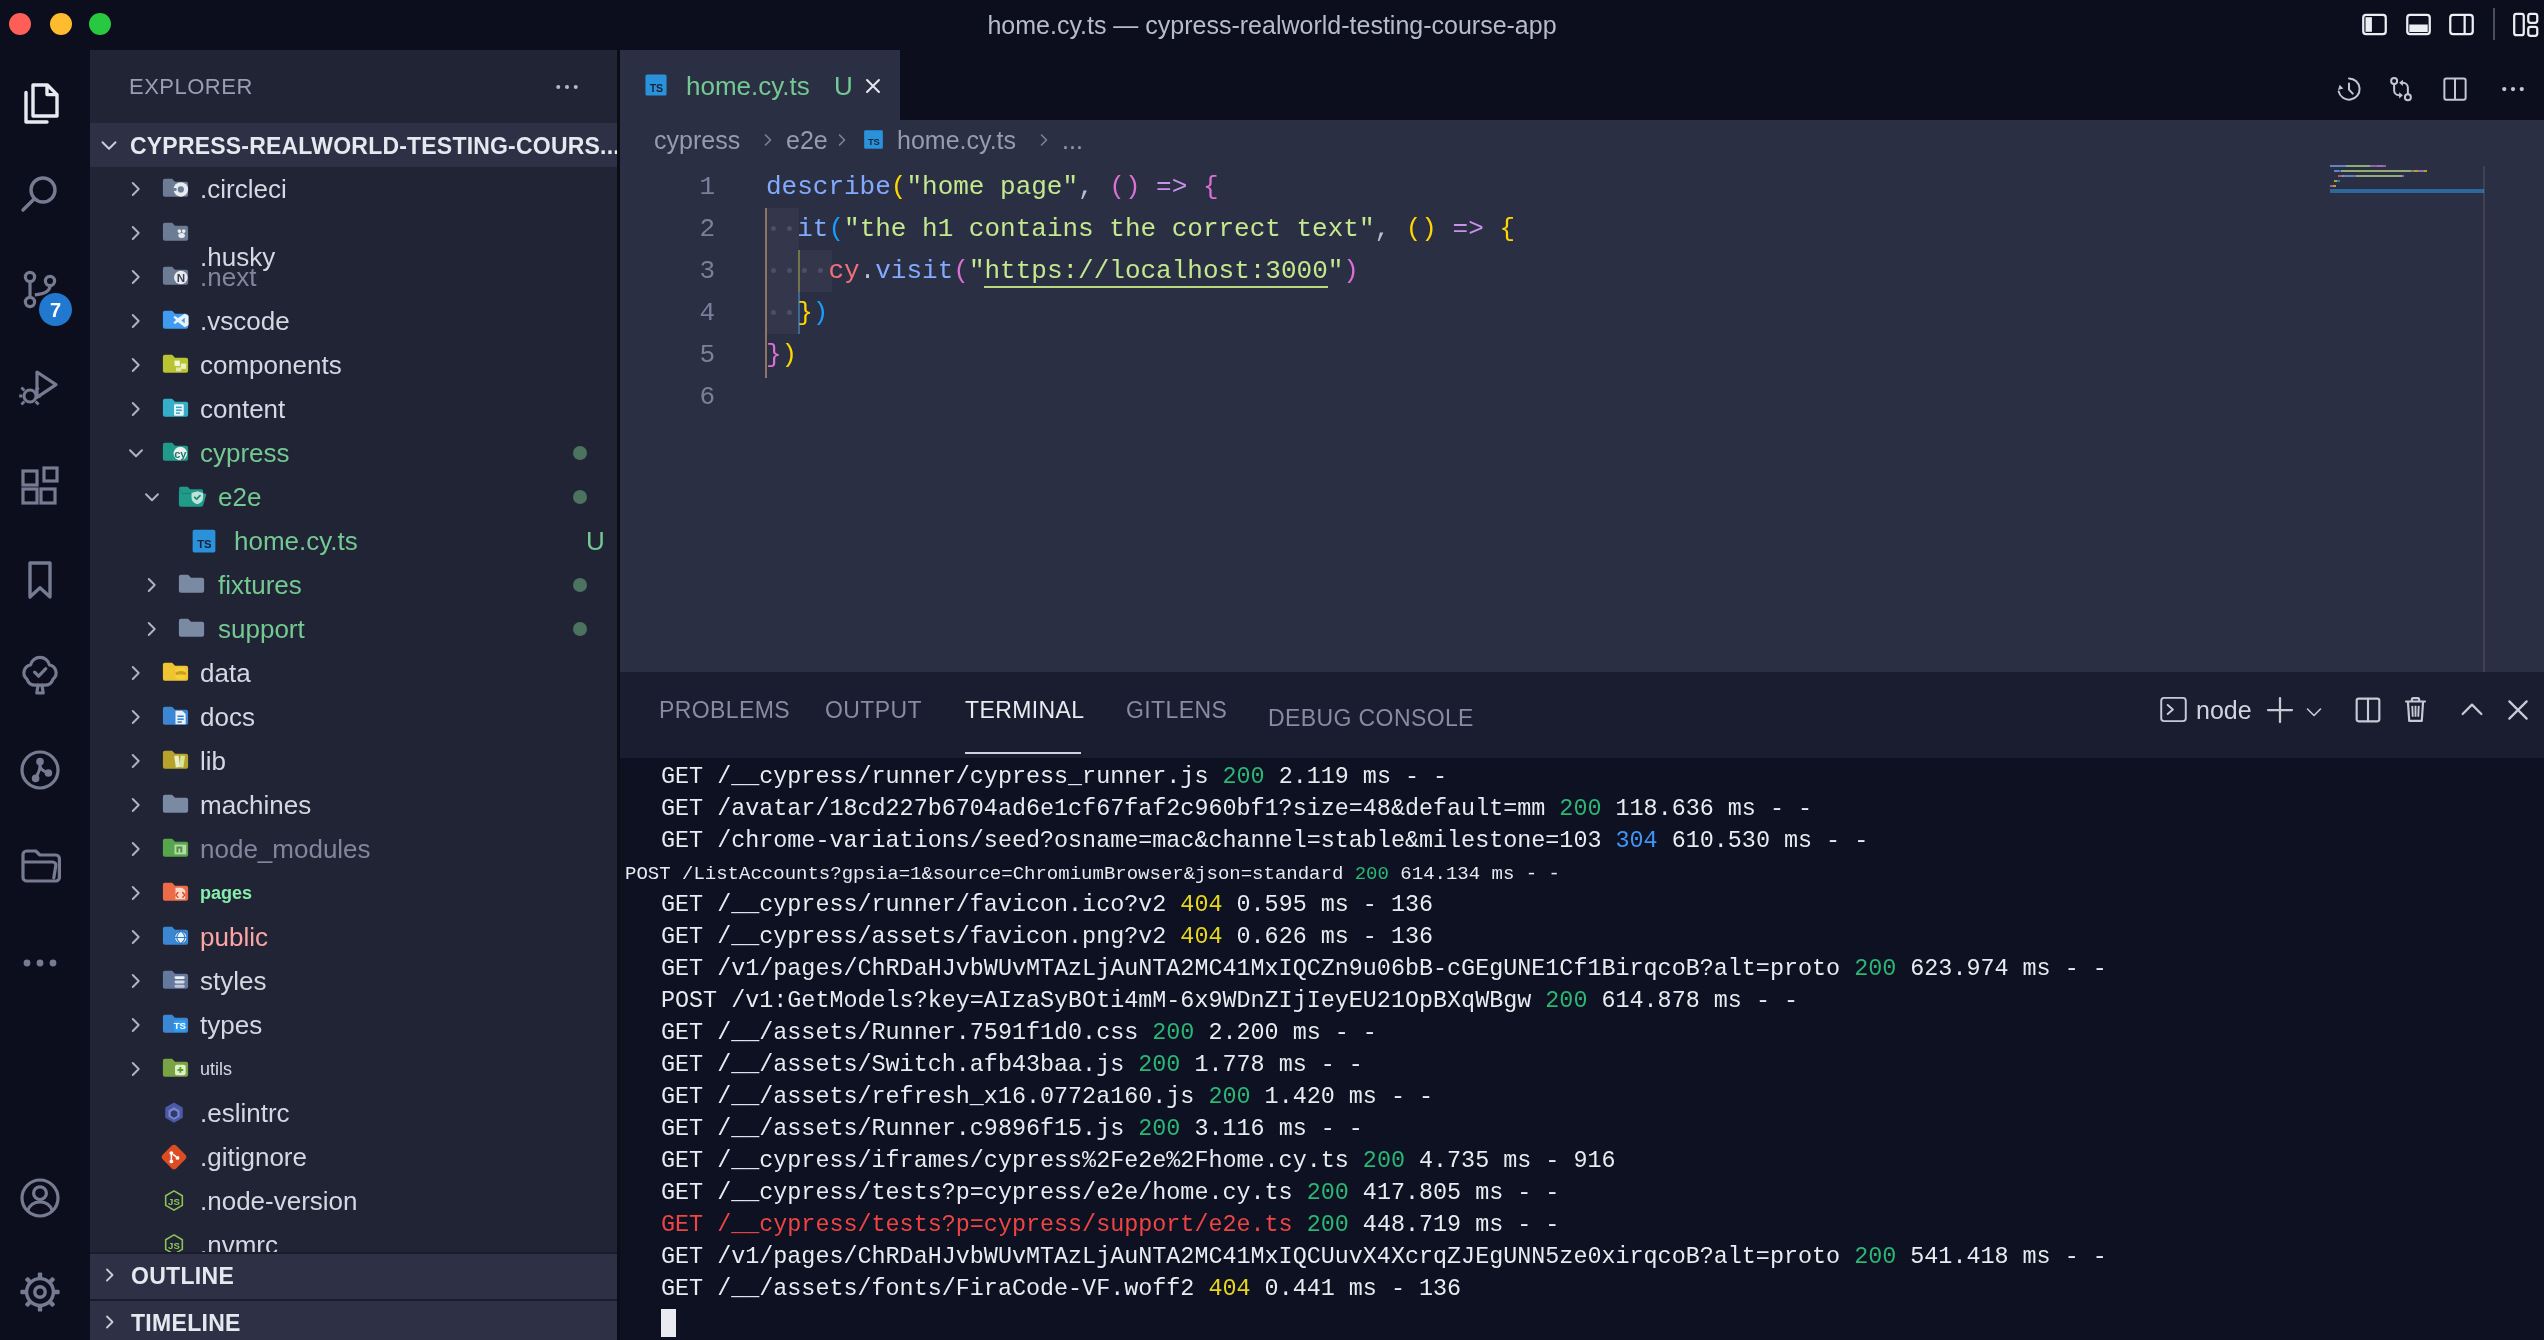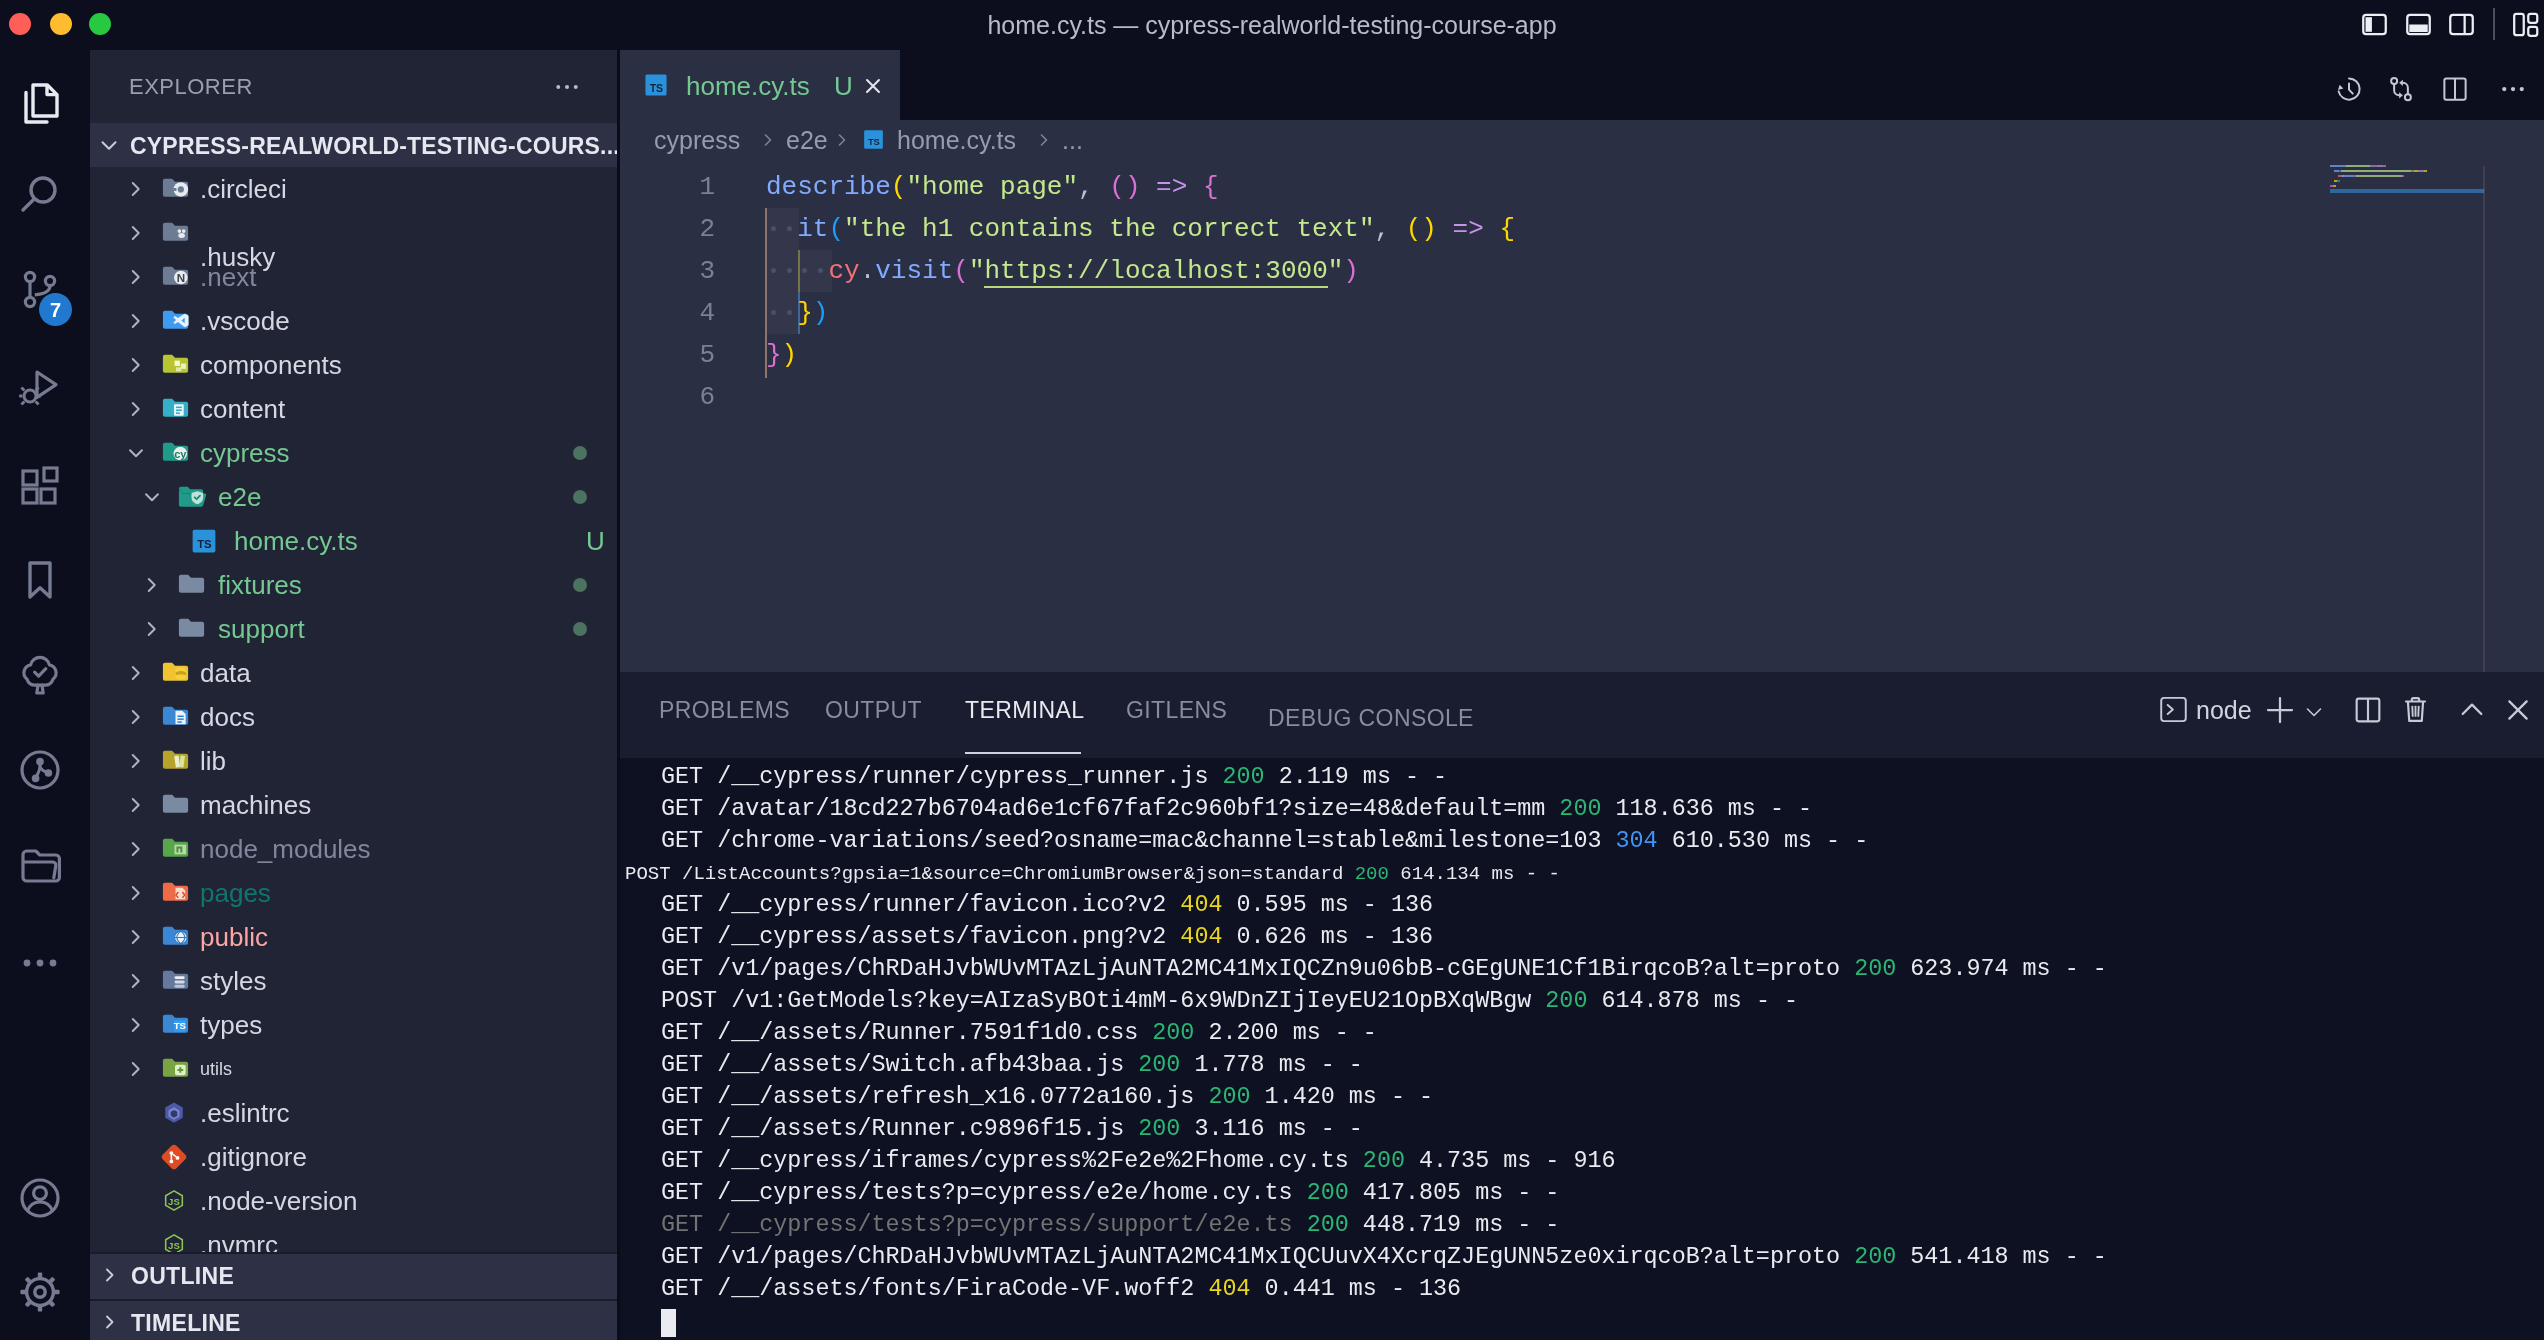--- a/index.html
+++ b/index.html
@@ -252,21 +252,21 @@
   </svg>
 <div style="position:absolute;left:200px;top:849px;transform:translateY(-50%);font-family:'Liberation Sans',sans-serif;font-size:26px;color:#81869c;font-weight:400;white-space:pre;line-height:1;">node_modules</div>
 <svg style="position:absolute;left:123px;top:880px;" width="26" height="26" viewBox="0 0 24 24" fill="none">
     <path d="M9 6.5 l5.5 5.5 -5.5 5.5" stroke="#aeb3c2" stroke-width="1.8" stroke-linecap="round" stroke-linejoin="round"></path>
   </svg>
 <svg style="position:absolute;left:160px;top:877px;" width="31" height="31" viewBox="0 0 32 32" fill="none">
     <path d="M3 8 a2 2 0 0 1 2-2 h7.5 l3 3 H27 a2 2 0 0 1 2 2 v11.5 a2 2 0 0 1 -2 2 H5 a2 2 0 0 1 -2-2 z" fill="#ed6c47"></path>
     <path d="M16 11 h7 l3 3 v9 h-10 z" fill="#fbd9cb"></path>
     <path d="M18.5 16 l-2 2.5 2 2.5 M23.5 16 l2 2.5 -2 2.5" stroke="#d84a2a" stroke-width="1.5" fill="none" stroke-linecap="round" stroke-linejoin="round"></path>
   </svg>
-<div style="position:absolute;left:200px;top:893px;transform:translateY(-50%);font-family:'Liberation Sans',sans-serif;font-size:26px;color:#0f766e;font-weight:400;white-space:pre;line-height:1;">pages</div>
+<div style="position:absolute;left:200px;top:893px;transform:translateY(-50%);font-family:'Liberation Sans',sans-serif;font-size:18px;color:#86efac;font-weight:700;white-space:pre;line-height:1;">pages</div>
 <svg style="position:absolute;left:123px;top:924px;" width="26" height="26" viewBox="0 0 24 24" fill="none">
     <path d="M9 6.5 l5.5 5.5 -5.5 5.5" stroke="#aeb3c2" stroke-width="1.8" stroke-linecap="round" stroke-linejoin="round"></path>
   </svg>
 <svg style="position:absolute;left:160px;top:921px;" width="31" height="31" viewBox="0 0 32 32" fill="none">
     <path d="M3 8 a2 2 0 0 1 2-2 h7.5 l3 3 H27 a2 2 0 0 1 2 2 v11.5 a2 2 0 0 1 -2 2 H5 a2 2 0 0 1 -2-2 z" fill="#3b87d3"></path>
     <circle cx="21.5" cy="17" r="6.5" fill="#eaf2fb"></circle>
     <circle cx="21.5" cy="17" r="6.5" stroke="#2f7cc4" stroke-width="1.2" fill="none"></circle>
     <path d="M15 17 h13 M21.5 10.5 c-5.5 4.5-5.5 8.5 0 13 c5.5-4.5 5.5-8.5 0-13" stroke="#2f7cc4" stroke-width="1.2" fill="none"></path>
   </svg>
 <div style="position:absolute;left:200px;top:937px;transform:translateY(-50%);font-family:'Liberation Sans',sans-serif;font-size:26px;color:#fca5a5;font-weight:400;white-space:pre;line-height:1;">public</div>
@@ -472,15 +472,15 @@
 <div style="position:absolute;left:661px;top:906px;transform:translateY(-50%);font-family:'Liberation Mono',monospace;font-size:23.4px;line-height:1;white-space:pre;"><span style="color:#e9ebf1">GET /__cypress/runner/favicon.ico?v2 </span><span style="color:#e8d51e">404</span><span style="color:#e9ebf1"> 0.595 ms - 136</span></div>
 <div style="position:absolute;left:661px;top:938px;transform:translateY(-50%);font-family:'Liberation Mono',monospace;font-size:23.4px;line-height:1;white-space:pre;"><span style="color:#e9ebf1">GET /__cypress/assets/favicon.png?v2 </span><span style="color:#e8d51e">404</span><span style="color:#e9ebf1"> 0.626 ms - 136</span></div>
 <div style="position:absolute;left:661px;top:970px;transform:translateY(-50%);font-family:'Liberation Mono',monospace;font-size:23.4px;line-height:1;white-space:pre;"><span style="color:#e9ebf1">GET /v1/pages/ChRDaHJvbWUvMTAzLjAuNTA2MC41MxIQCZn9u06bB-cGEgUNE1Cf1BirqcoB?alt=proto </span><span style="color:#2bb673">200</span><span style="color:#e9ebf1"> 623.974 ms - -</span></div>
 <div style="position:absolute;left:661px;top:1002px;transform:translateY(-50%);font-family:'Liberation Mono',monospace;font-size:23.4px;line-height:1;white-space:pre;"><span style="color:#e9ebf1">POST /v1:GetModels?key=AIzaSyBOti4mM-6x9WDnZIjIeyEU21OpBXqWBgw </span><span style="color:#2bb673">200</span><span style="color:#e9ebf1"> 614.878 ms - -</span></div>
 <div style="position:absolute;left:661px;top:1034px;transform:translateY(-50%);font-family:'Liberation Mono',monospace;font-size:23.4px;line-height:1;white-space:pre;"><span style="color:#e9ebf1">GET /__/assets/Runner.7591f1d0.css </span><span style="color:#2bb673">200</span><span style="color:#e9ebf1"> 2.200 ms - -</span></div>
 <div style="position:absolute;left:661px;top:1066px;transform:translateY(-50%);font-family:'Liberation Mono',monospace;font-size:23.4px;line-height:1;white-space:pre;"><span style="color:#e9ebf1">GET /__/assets/Switch.afb43baa.js </span><span style="color:#2bb673">200</span><span style="color:#e9ebf1"> 1.778 ms - -</span></div>
 <div style="position:absolute;left:661px;top:1098px;transform:translateY(-50%);font-family:'Liberation Mono',monospace;font-size:23.4px;line-height:1;white-space:pre;"><span style="color:#e9ebf1">GET /__/assets/refresh_x16.0772a160.js </span><span style="color:#2bb673">200</span><span style="color:#e9ebf1"> 1.420 ms - -</span></div>
 <div style="position:absolute;left:661px;top:1130px;transform:translateY(-50%);font-family:'Liberation Mono',monospace;font-size:23.4px;line-height:1;white-space:pre;"><span style="color:#e9ebf1">GET /__/assets/Runner.c9896f15.js </span><span style="color:#2bb673">200</span><span style="color:#e9ebf1"> 3.116 ms - -</span></div>
 <div style="position:absolute;left:661px;top:1162px;transform:translateY(-50%);font-family:'Liberation Mono',monospace;font-size:23.4px;line-height:1;white-space:pre;"><span style="color:#e9ebf1">GET /__cypress/iframes/cypress%2Fe2e%2Fhome.cy.ts </span><span style="color:#2bb673">200</span><span style="color:#e9ebf1"> 4.735 ms - 916</span></div>
 <div style="position:absolute;left:661px;top:1194px;transform:translateY(-50%);font-family:'Liberation Mono',monospace;font-size:23.4px;line-height:1;white-space:pre;"><span style="color:#e9ebf1">GET /__cypress/tests?p=cypress/e2e/home.cy.ts </span><span style="color:#2bb673">200</span><span style="color:#e9ebf1"> 417.805 ms - -</span></div>
-<div style="position:absolute;left:661px;top:1226px;transform:translateY(-50%);font-family:'Liberation Mono',monospace;font-size:23.4px;line-height:1;white-space:pre;"><span style="color:#737373">GET /__cypress/tests?p=cypress/support/e2e.ts </span><span style="color:#2bb673">200</span><span style="color:#e9ebf1"> 448.719 ms - -</span></div>
+<div style="position:absolute;left:661px;top:1226px;transform:translateY(-50%);font-family:'Liberation Mono',monospace;font-size:23.4px;line-height:1;white-space:pre;"><span style="color:#ef4444">GET /__cypress/tests?p=cypress/support/e2e.ts </span><span style="color:#2bb673">200</span><span style="color:#e9ebf1"> 448.719 ms - -</span></div>
 <div style="position:absolute;left:661px;top:1258px;transform:translateY(-50%);font-family:'Liberation Mono',monospace;font-size:23.4px;line-height:1;white-space:pre;"><span style="color:#e9ebf1">GET /v1/pages/ChRDaHJvbWUvMTAzLjAuNTA2MC41MxIQCUuvX4XcrqZJEgUNN5ze0xirqcoB?alt=proto </span><span style="color:#2bb673">200</span><span style="color:#e9ebf1"> 541.418 ms - -</span></div>
 <div style="position:absolute;left:661px;top:1290px;transform:translateY(-50%);font-family:'Liberation Mono',monospace;font-size:23.4px;line-height:1;white-space:pre;"><span style="color:#e9ebf1">GET /__/assets/fonts/FiraCode-VF.woff2 </span><span style="color:#e8d51e">404</span><span style="color:#e9ebf1"> 0.441 ms - 136</span></div>
 <div style="position:absolute;left:661px;top:1309px;width:15px;height:28px;background:#e9ebf1;"></div>
 </body></html>

